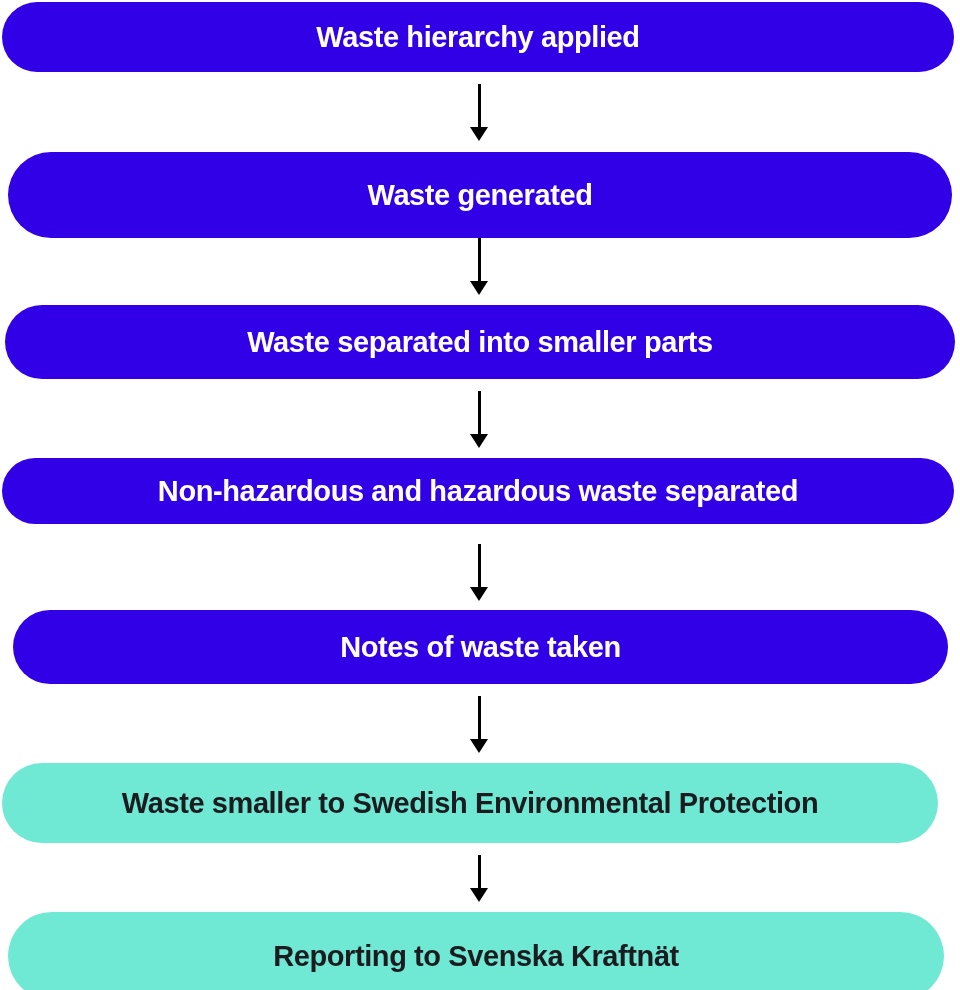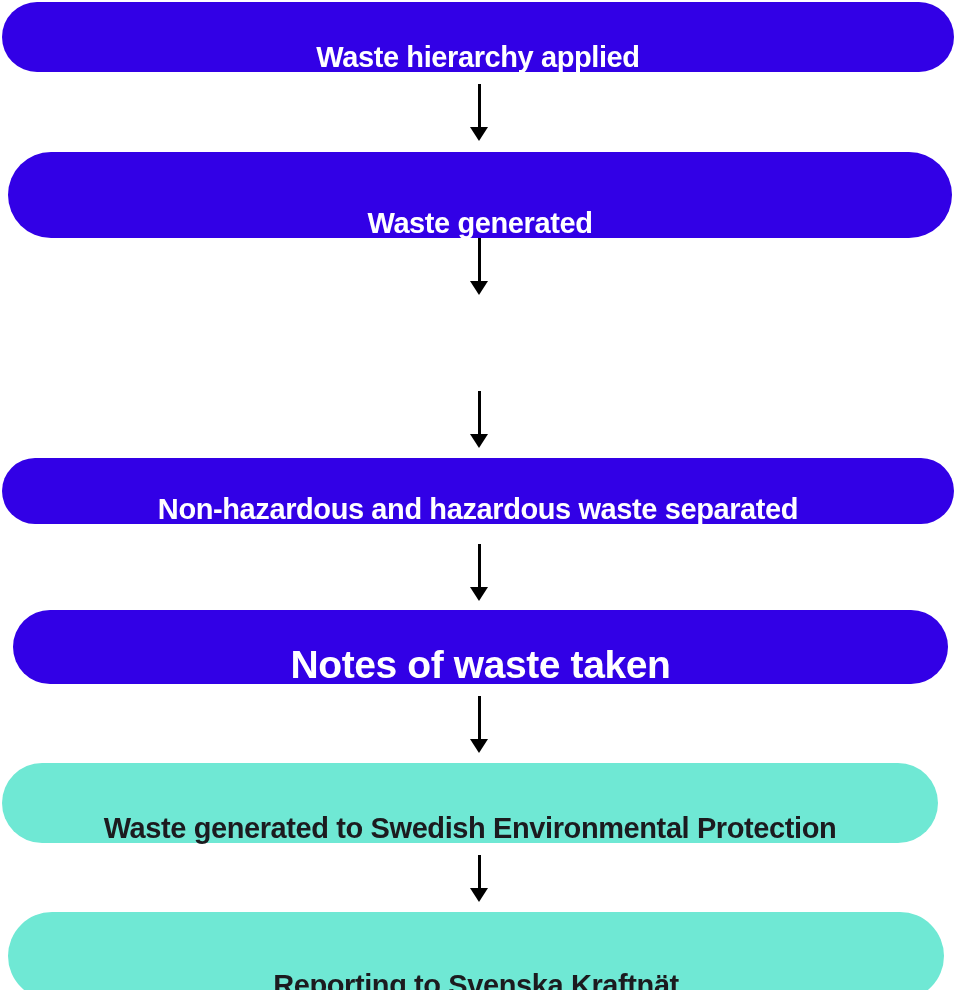--- a/index.html
+++ b/index.html
@@ -19,21 +19,21 @@
     position: relative;
     width: 960px;
     height: 990px;
     background: #ffffff;
   }
 
   .flow-node {
     position: absolute;
     box-sizing: border-box;
     display: flex;
-    align-items: flex-end;
+    align-items: center;
     justify-content: center;
     border-radius: 999px;
     padding: 0 18px;
   }
 
   .flow-node .node-label {
     font-family: "Liberation Sans", sans-serif;
     font-weight: bold;
     letter-spacing: -0.4px;
     white-space: nowrap;
@@ -104,25 +104,28 @@
     <div class="flow-arrow" style="left: 466px; top: 855px; height: 47px;">
       <div class="arrow-stem" style="background: rgb(0, 0, 0);"></div>
       <div class="arrow-head" style="border-top-color: rgb(0, 0, 0);"></div>
     </div>
     <div class="flow-node node-blue" style="left: 2px; top: 2px; width: 952px; height: 70px; background: rgb(50, 0, 230);">
       <span class="node-label" style="font-size: 29px; color: rgb(255, 255, 255);">Waste hierarchy applied</span>
     </div>
     <div class="flow-node node-blue" style="left: 8px; top: 152px; width: 944px; height: 86px; background: rgb(50, 0, 230);">
       <span class="node-label" style="font-size: 29px; color: rgb(255, 255, 255);">Waste generated</span>
     </div>
+    <div class="flow-node node-blue" style="left: 5px; top: 305px; width: 950px; height: 74px; background: rgb(50, 0, 230);">
+      <span class="node-label" style="font-size: 29px; color: rgb(255, 255, 255);">Waste separated into smaller parts</span>
+    </div>
     <div class="flow-node node-blue" style="left: 2px; top: 458px; width: 952px; height: 66px; background: rgb(50, 0, 230);">
       <span class="node-label" style="font-size: 29px; color: rgb(255, 255, 255);">Non-hazardous and hazardous waste separated</span>
     </div>
     <div class="flow-node node-blue" style="left: 13px; top: 610px; width: 935px; height: 74px; background: rgb(50, 0, 230);">
-      <span class="node-label" style="font-size: 39px; color: rgb(255, 255, 255);">Notes of waste taken</span>
+      <span class="node-label" style="font-size: 29px; color: rgb(255, 255, 255);">Notes of waste taken</span>
     </div>
     <div class="flow-node node-teal" style="left: 2px; top: 763px; width: 936px; height: 80px; background: rgb(111, 232, 212);">
-      <span class="node-label" style="font-size: 29px; color: rgb(28, 27, 31);">Waste generated to Swedish Environmental Protection</span>
+      <span class="node-label" style="font-size: 29px; color: rgb(28, 27, 31);">Waste smaller to Swedish Environmental Protection</span>
     </div>
     <div class="flow-node node-teal" style="left: 8px; top: 912px; width: 936px; height: 88px; background: rgb(111, 232, 212);">
       <span class="node-label" style="font-size: 29px; color: rgb(28, 27, 31);">Reporting to Svenska Kraftnät</span>
     </div>
   </div>
 
 </body></html>

